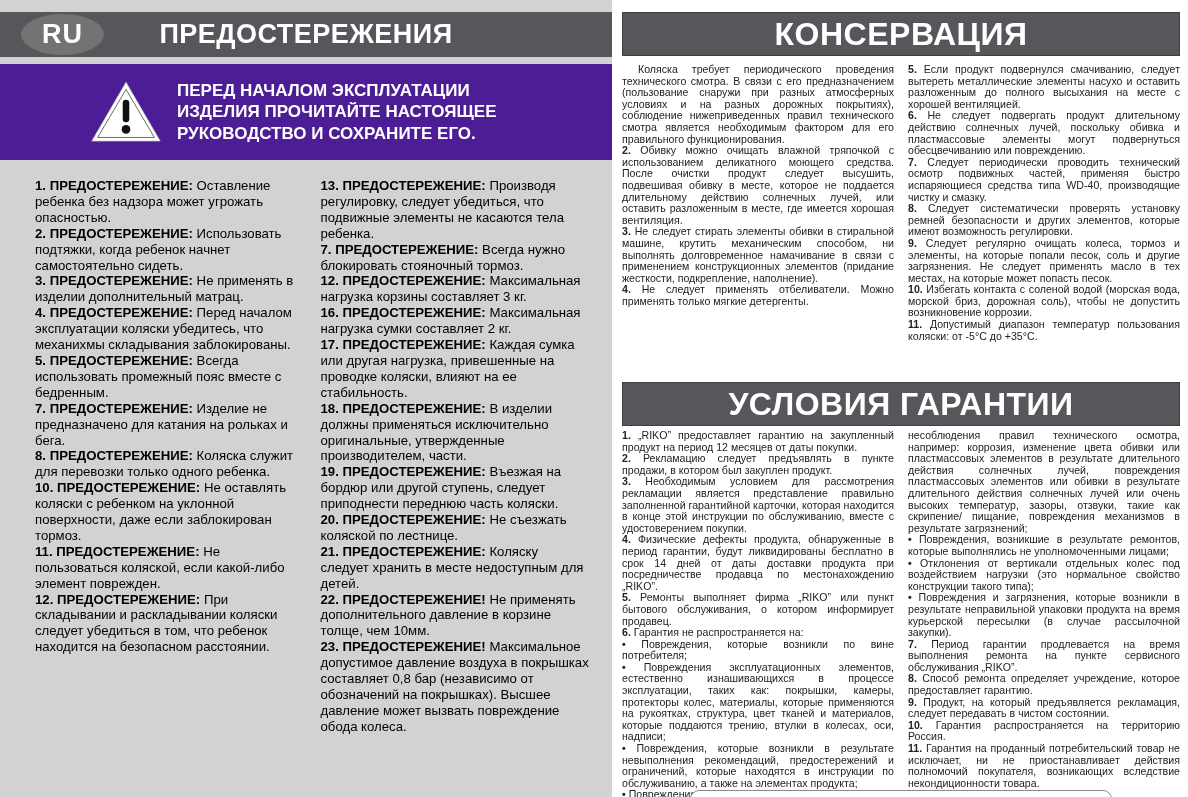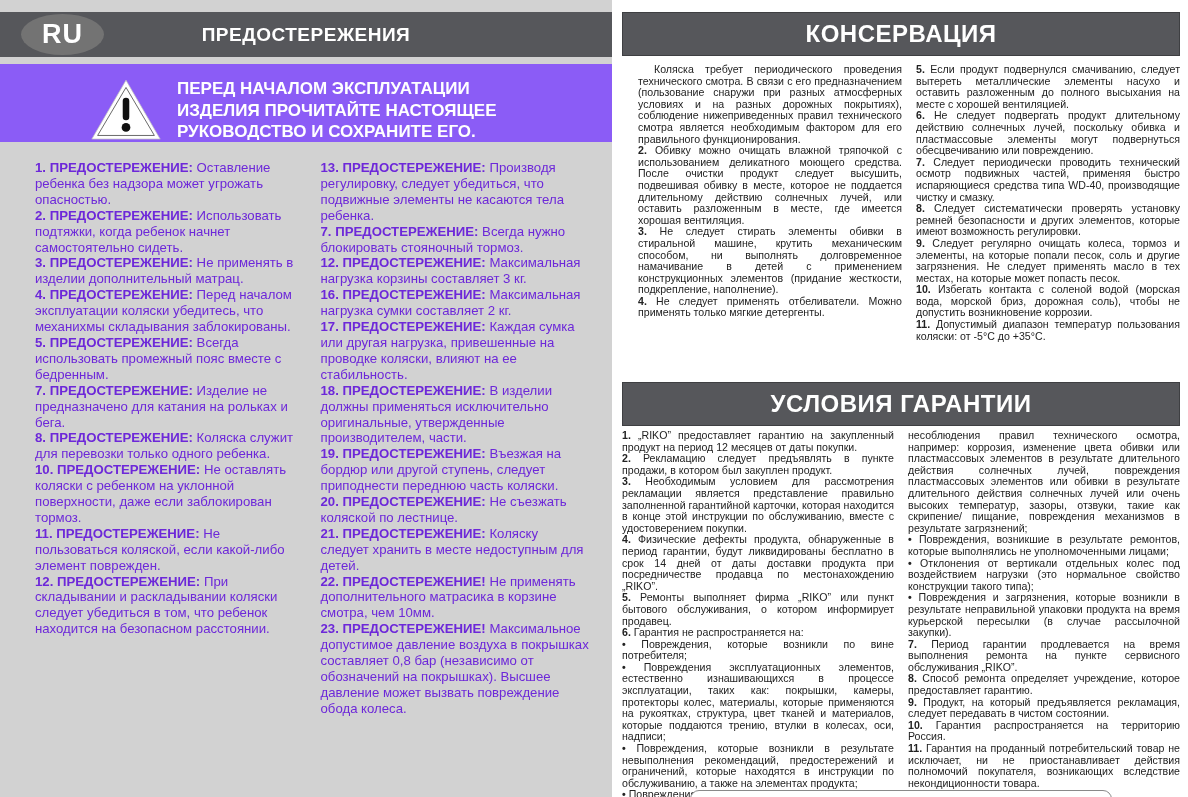--- a/index.html
+++ b/index.html
@@ -18,54 +18,54 @@
     position:relative;height:45px;background:#56575b;
     display:flex;align-items:center;justify-content:center;
   }
   .ru-badge{
     position:absolute;left:21px;top:2px;width:83px;height:41px;
     background:#737373;border-radius:50%;
     display:flex;align-items:center;justify-content:center;
     color:#fff;font-weight:bold;font-size:27px;letter-spacing:1px;
   }
   .l-title{
-    color:#fff;font-weight:bold;font-size:19px;letter-spacing:.5px;
+    color:#fff;font-weight:bold;font-size:27px;letter-spacing:.5px;
   }
   .l-gap{height:7px;background:#d2d2d2;}
   .alert-banner{
-    height:78px;background:#8b5cf6;display:flex;align-items:flex-end;
+    height:96px;background:#4c1d95;display:flex;align-items:center;
   }
   .warn-tri{width:74px;height:64px;margin-left:89px;flex:0 0 auto;}
   .alert-text{
     color:#fff;font-weight:bold;font-size:17px;line-height:1.25;
     margin-left:14px;width:360px;
   }
   .l-cols{
     display:flex;padding:18px 22px 0 35px;gap:16px;
   }
-  .l-col{width:270px;font-size:13.2px;line-height:15.9px;color:#6d28d9;}
+  .l-col{width:270px;font-size:13.2px;line-height:15.9px;color:#000000;}
   .l-col .li-item b{font-weight:bold;}
   
   .page-right{
     position:absolute;left:612px;top:0;width:576px;height:797px;
     background:#ffffff;
   }
   .r-bar{
     position:absolute;left:10px;right:8px;height:44px;
     background:#56575b;border:1px solid #3e3f42;box-sizing:border-box;
     display:flex;align-items:center;justify-content:center;
-    color:#fff;font-weight:bold;font-size:24px;letter-spacing:.5px;
+    color:#fff;font-weight:bold;font-size:32px;letter-spacing:.5px;
   }
   .r-bar1{top:12px;}
   .r-bar2{top:382px;}
   .r-cols{
     position:absolute;left:10px;right:8px;
     display:flex;gap:14px;
   }
-  .r-cols1{top:64px;margin-left:16px;}
+  .r-cols1{top:64px;}
   .r-cols2{top:430px;}
   .r-col{
     width:272px;font-size:10.6px;line-height:11.6px;
     text-align:justify;color:#222;
   }
   .r-col .intro{text-indent:16px;}
   .r-col .li-item b{font-weight:bold;}
   .r-box{
     position:absolute;top:790px;left:78px;width:420px;height:16px;
     background:#fff;border:1px solid #8a8a8a;border-radius:9px;
@@ -112,38 +112,38 @@
     <div class="l-col">
         <div class="li-item"><b>13. ПРЕДОСТЕРЕЖЕНИЕ:</b> <span>Производя регулировку, следует убедиться, что подвижные элементы не касаются тела ребенка.</span></div>
         <div class="li-item"><b>7. ПРЕДОСТЕРЕЖЕНИЕ:</b> <span>Всегда нужно блокировать стояночный тормоз.</span></div>
         <div class="li-item"><b>12. ПРЕДОСТЕРЕЖЕНИЕ:</b> <span>Максимальная нагрузка корзины составляет 3 кг.</span></div>
         <div class="li-item"><b>16. ПРЕДОСТЕРЕЖЕНИЕ:</b> <span>Максимальная нагрузка сумки составляет 2 кг.</span></div>
         <div class="li-item"><b>17. ПРЕДОСТЕРЕЖЕНИЕ:</b> <span>Каждая сумка или другая нагрузка, привешенные на проводке коляски, влияют на ее стабильность.</span></div>
         <div class="li-item"><b>18. ПРЕДОСТЕРЕЖЕНИЕ:</b> <span>В изделии должны применяться исключительно оригинальные, утвержденные производителем, части.</span></div>
         <div class="li-item"><b>19. ПРЕДОСТЕРЕЖЕНИЕ:</b> <span>Въезжая на бордюр или другой ступень, следует приподнести переднюю часть коляски.</span></div>
         <div class="li-item"><b>20. ПРЕДОСТЕРЕЖЕНИЕ:</b> <span>Не съезжать коляской по лестнице.</span></div>
         <div class="li-item"><b>21. ПРЕДОСТЕРЕЖЕНИЕ:</b> <span>Коляску следует хранить в месте недоступным для детей.</span></div>
-        <div class="li-item"><b>22. ПРЕДОСТЕРЕЖЕНИЕ!</b> <span>Не применять дополнительного матрасика в корзине смотра, чем 10мм.</span></div>
+        <div class="li-item"><b>22. ПРЕДОСТЕРЕЖЕНИЕ!</b> <span>Не применять дополнительного давление в корзине толще, чем 10мм.</span></div>
         <div class="li-item"><b>23. ПРЕДОСТЕРЕЖЕНИЕ!</b> <span>Максимальное допустимое давление воздуха в покрышках составляет 0,8 бар (независимо от обозначений на покрышках). Высшее давление может вызвать повреждение обода колеса.</span></div>
       </div>
   </div>
 </div>
 
 <div class="page-right">
 
   <div class="r-bar r-bar1">
     <span>КОНСЕРВАЦИЯ</span>
   </div>
 
   <div class="r-cols r-cols1">
     <div class="r-col">
       <div class="intro">Коляска требует периодического проведения технического смотра. В связи с его предназначением (пользование снаружи при разных атмосферных условиях и на разных дорожных покрытиях), соблюдение нижеприведенных правил технического смотра является необходимым фактором для его правильного функционирования.</div>
       <div>
           <div class="li-item"><b>2.</b> <span>Обивку можно очищать влажной тряпочкой с использованием деликатного моющего средства. После очистки продукт следует высушить, подвешивая обивку в месте, которое не поддается длительному действию солнечных лучей, или оставить разложенным в месте, где имеется хорошая вентиляция.</span></div>
-          <div class="li-item"><b>3.</b> <span>Не следует стирать элементы обивки в стиральной машине, крутить механическим способом, ни выполнять долговременное намачивание в детей с применением конструкционных элементов (придание жесткости, подкрепление, наполнение).</span></div>
+          <div class="li-item"><b>3.</b> <span>Не следует стирать элементы обивки в стиральной машине, крутить механическим способом, ни выполнять долговременное намачивание в связи с применением конструкционных элементов (придание жесткости, подкрепление, наполнение).</span></div>
           <div class="li-item"><b>4.</b> <span>Не следует применять отбеливатели. Можно применять только мягкие детергенты.</span></div>
         </div>
     </div>
     <div class="r-col">
         <div class="li-item"><b>5.</b> <span>Если продукт подвернулся смачиванию, следует вытереть металлические элементы насухо и оставить разложенным до полного высыхания на месте с хорошей вентиляцией.</span></div>
         <div class="li-item"><b>6.</b> <span>Не следует подвергать продукт длительному действию солнечных лучей, поскольку обивка и пластмассовые элементы могут подвернуться обесцвечиванию или повреждению.</span></div>
         <div class="li-item"><b>7.</b> <span>Следует периодически проводить технический осмотр подвижных частей, применяя быстро испаряющиеся средства типа WD-40, производящие чистку и смазку.</span></div>
         <div class="li-item"><b>8.</b> <span>Следует систематически проверять установку ремней безопасности и других элементов, которые имеют возможность регулировки.</span></div>
         <div class="li-item"><b>9.</b> <span>Следует регулярно очищать колеса, тормоз и элементы, на которые попали песок, соль и другие загрязнения. Не следует применять масло в тех местах, на которые может попасть песок.</span></div>
         <div class="li-item"><b>10.</b> <span>Избегать контакта с соленой водой (морская вода, морской бриз, дорожная соль), чтобы не допустить возникновение коррозии.</span></div>

